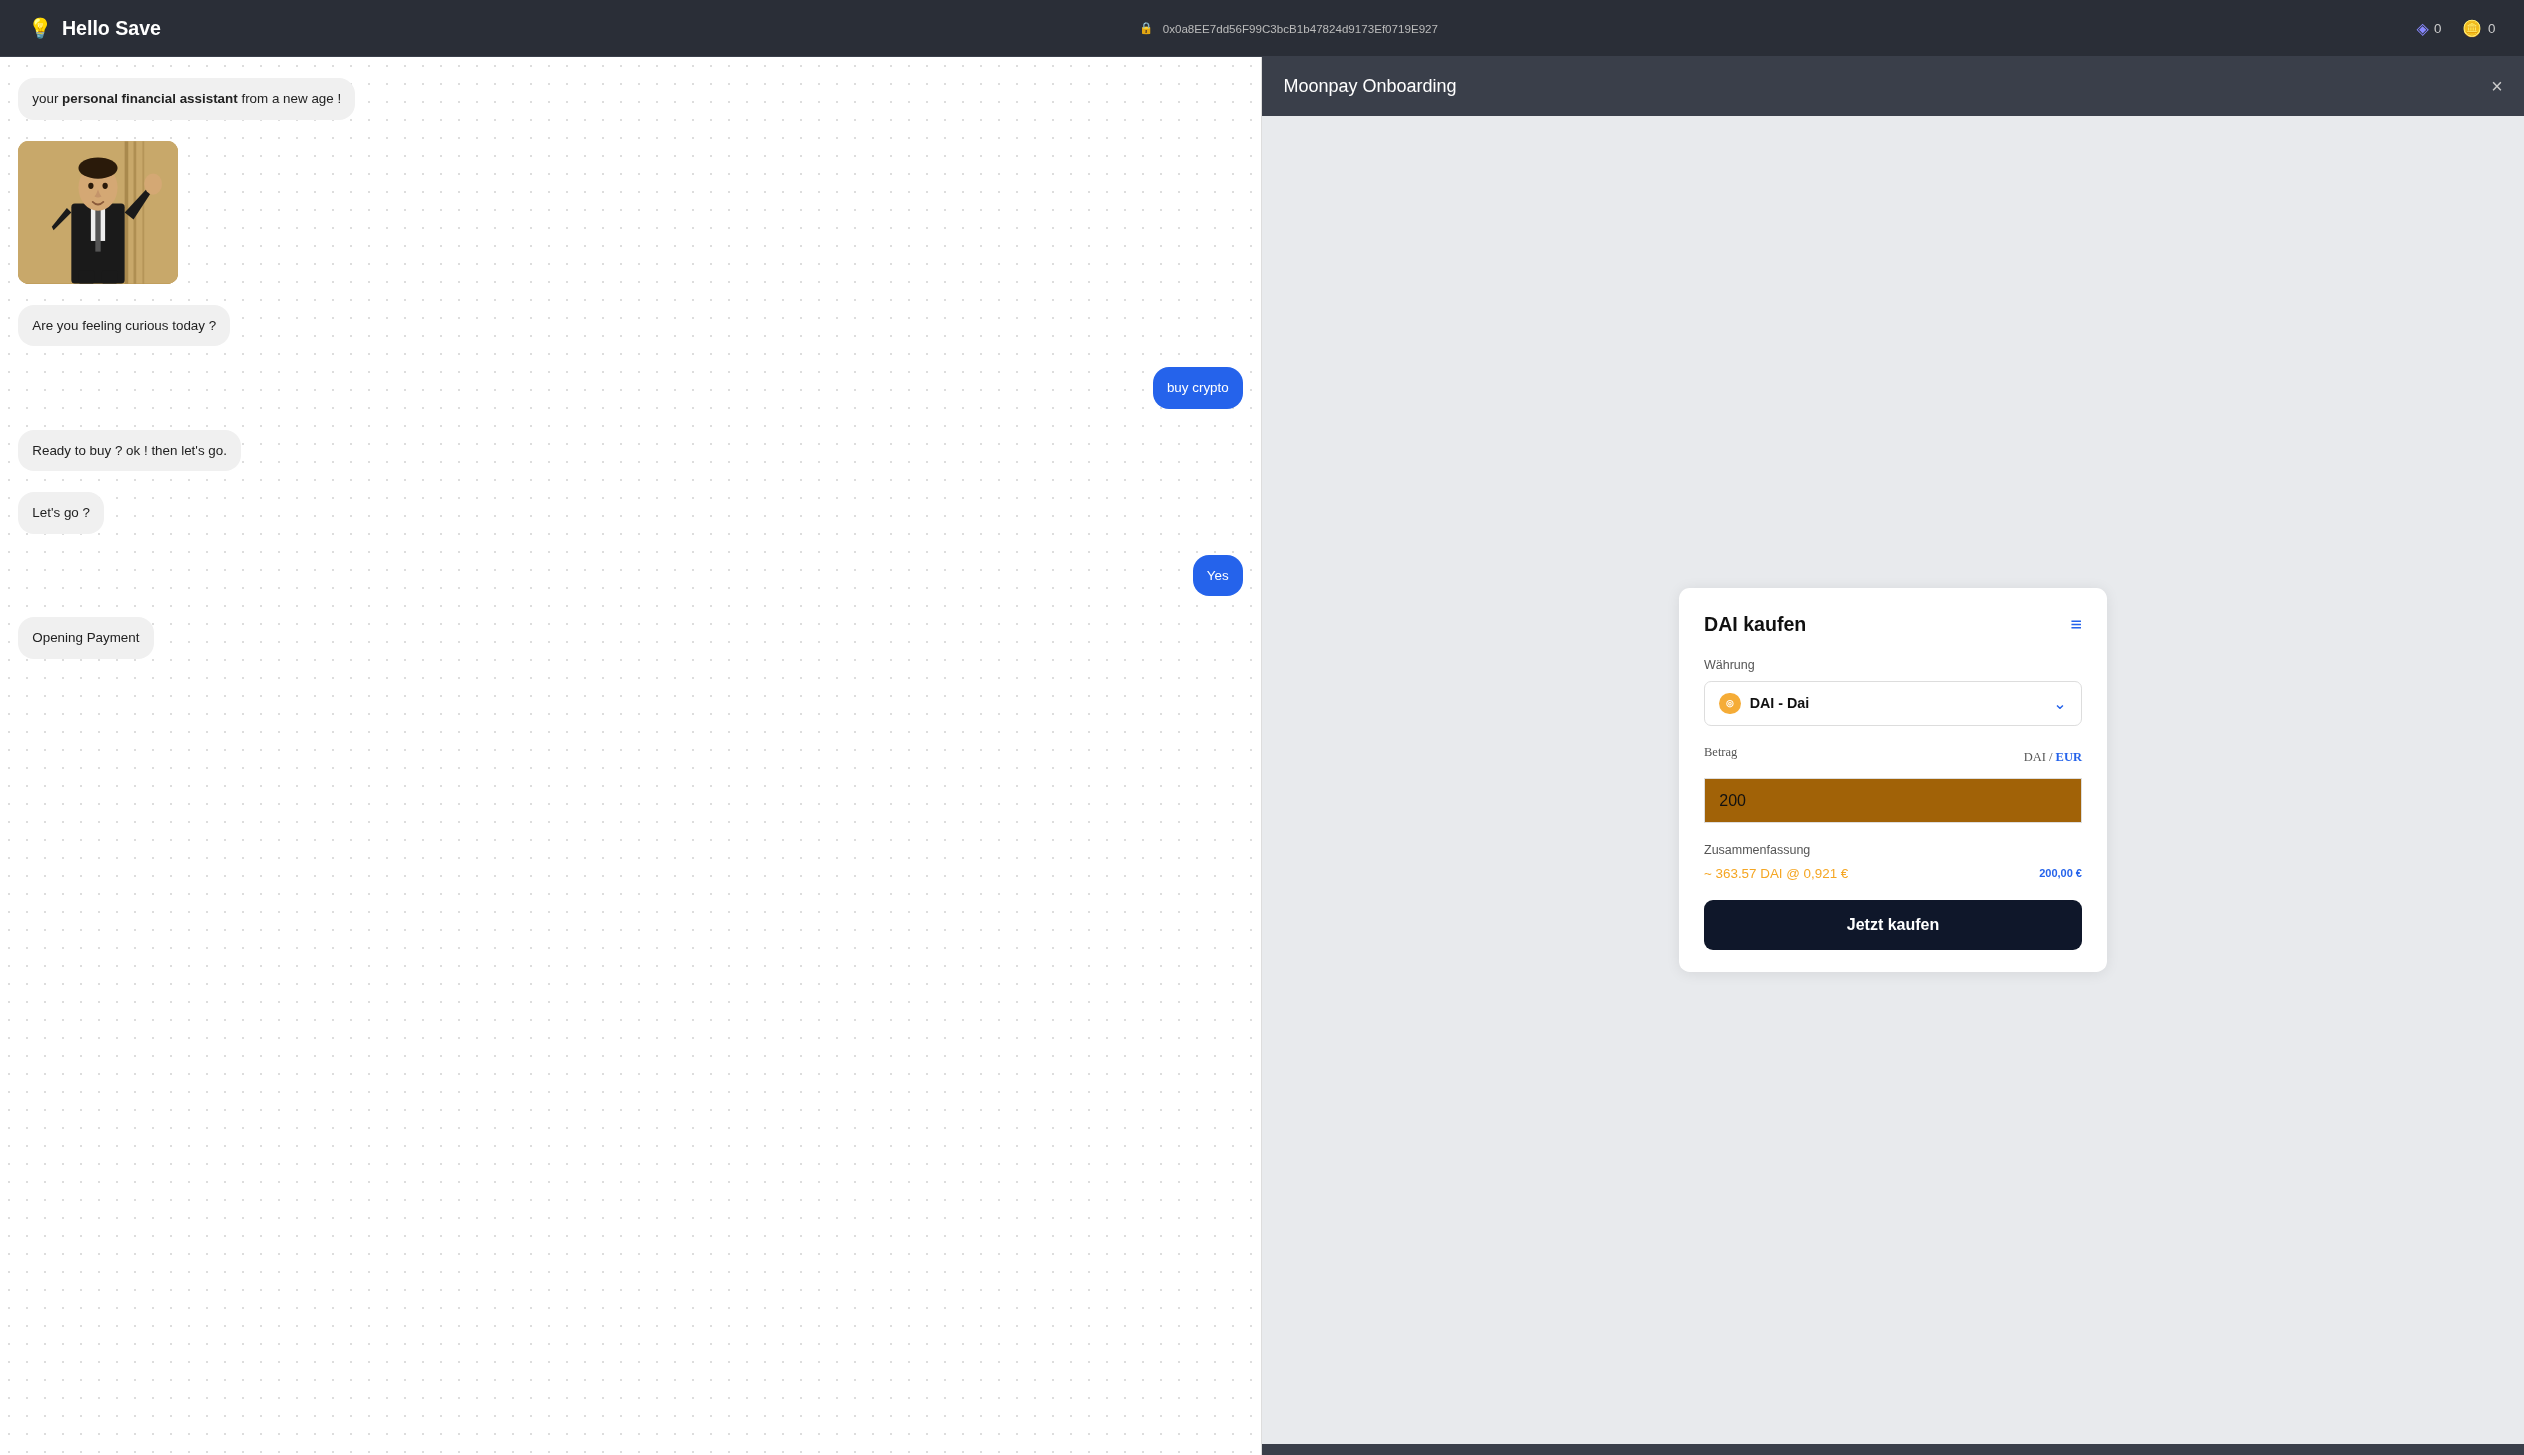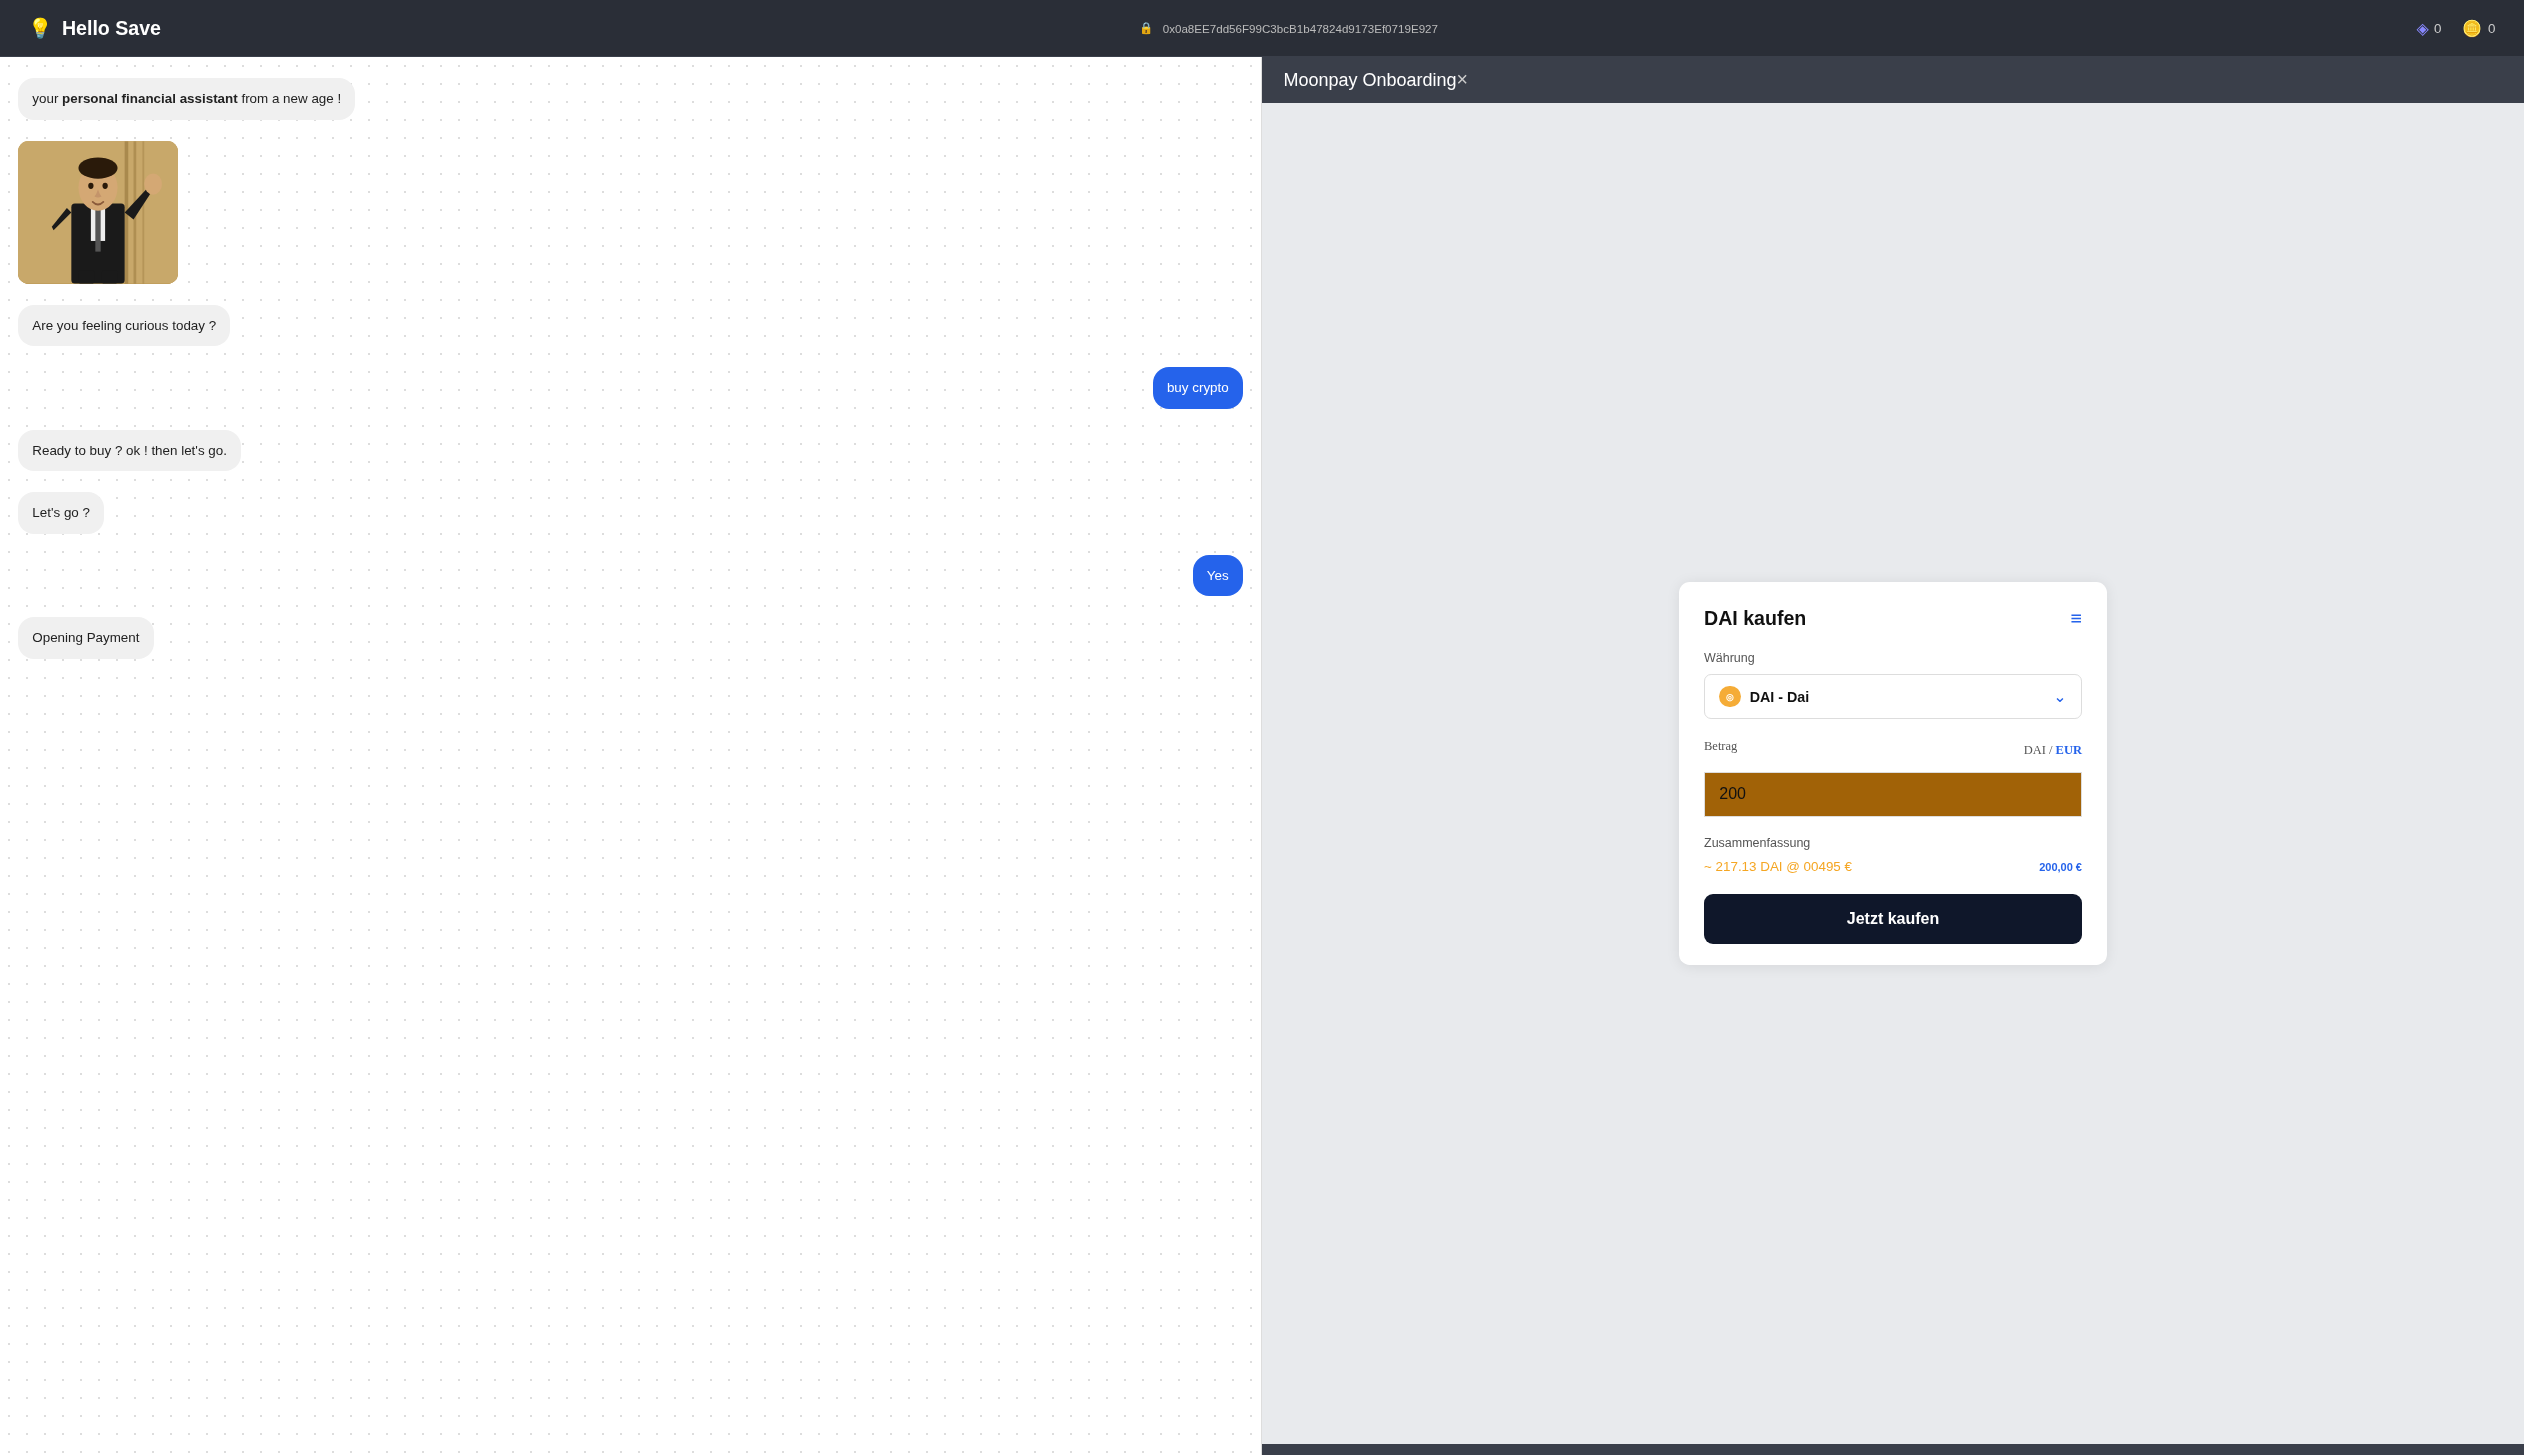--- a/index.html
+++ b/index.html
@@ -140,23 +140,24 @@
       display: flex;
       flex-direction: column;
       position: relative;
     }
     .moonpay-header {
       background: #3a3f4a;
       color: #fff;
       font-size: 18px;
       font-weight: 500;
       padding: 0 21.4px;
-      height: 46px;
-      display: flex;
-      align-items: center;
+      height: 59px;
+      display: flex;
+      align-items: center;
+      justify-content: space-between;
     }
     .moonpay-close {
       color: #ccc;
       font-size: 19.6px;
       cursor: pointer;
       background: none;
       border: none;
       line-height: 1;
     }
     .moonpay-body {
@@ -432,21 +433,21 @@
             <span class="active">EUR</span>
           </div>
         </div>
         <div class="amount-input-box">
           <span>200</span>
         </div>
 
         
         <div class="summary-label">Zusammenfassung</div>
         <div class="summary-row">
-          <span class="summary-left">~ 217.13 DAI @ 00495 €</span>
+          <span class="summary-left">~ 363.57 DAI @ 0,921 €</span>
           <span class="summary-right">200,00 €</span>
         </div>
 
         
         <button class="buy-button">Jetzt kaufen</button>
       </div>
     </div>
 
     <div class="moonpay-footer"></div>
   </div>

